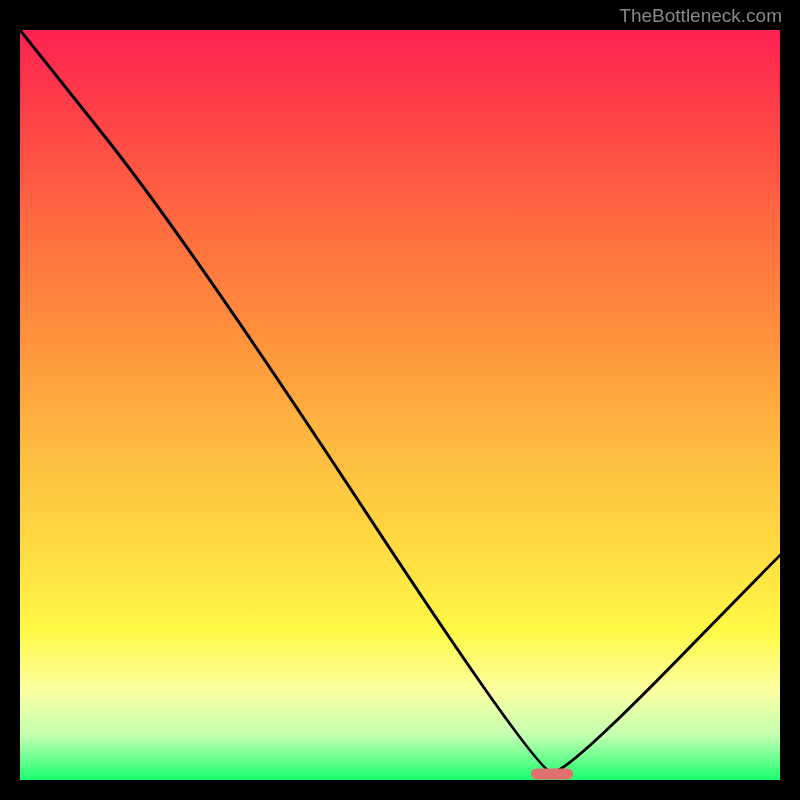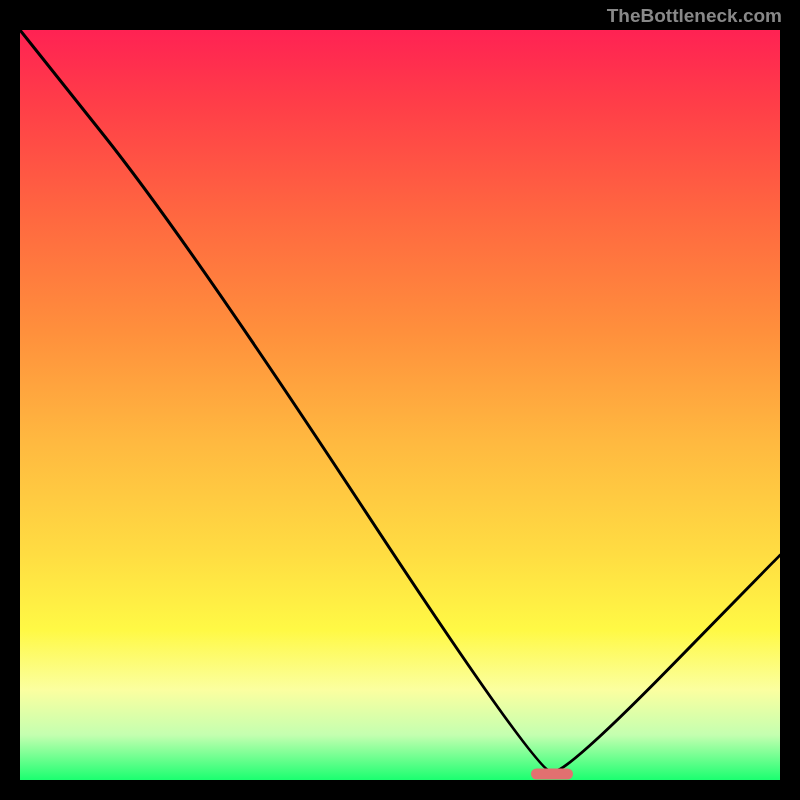--- a/index.html
+++ b/index.html
@@ -34,21 +34,21 @@
       #c4ffb0 94%,
       #1bff70 100%
     );
   }
   .attribution {
     position: absolute;
     top: 5px;
     right: 18px;
     color: #888;
     font-size: 19px;
-    font-weight: 700;
+    font-weight: 400;
   }
   svg.curve-layer {
     position: absolute;
     left: 0;
     top: 0;
     width: 100%;
     height: 100%;
   }
   .marker {
     position: absolute;

